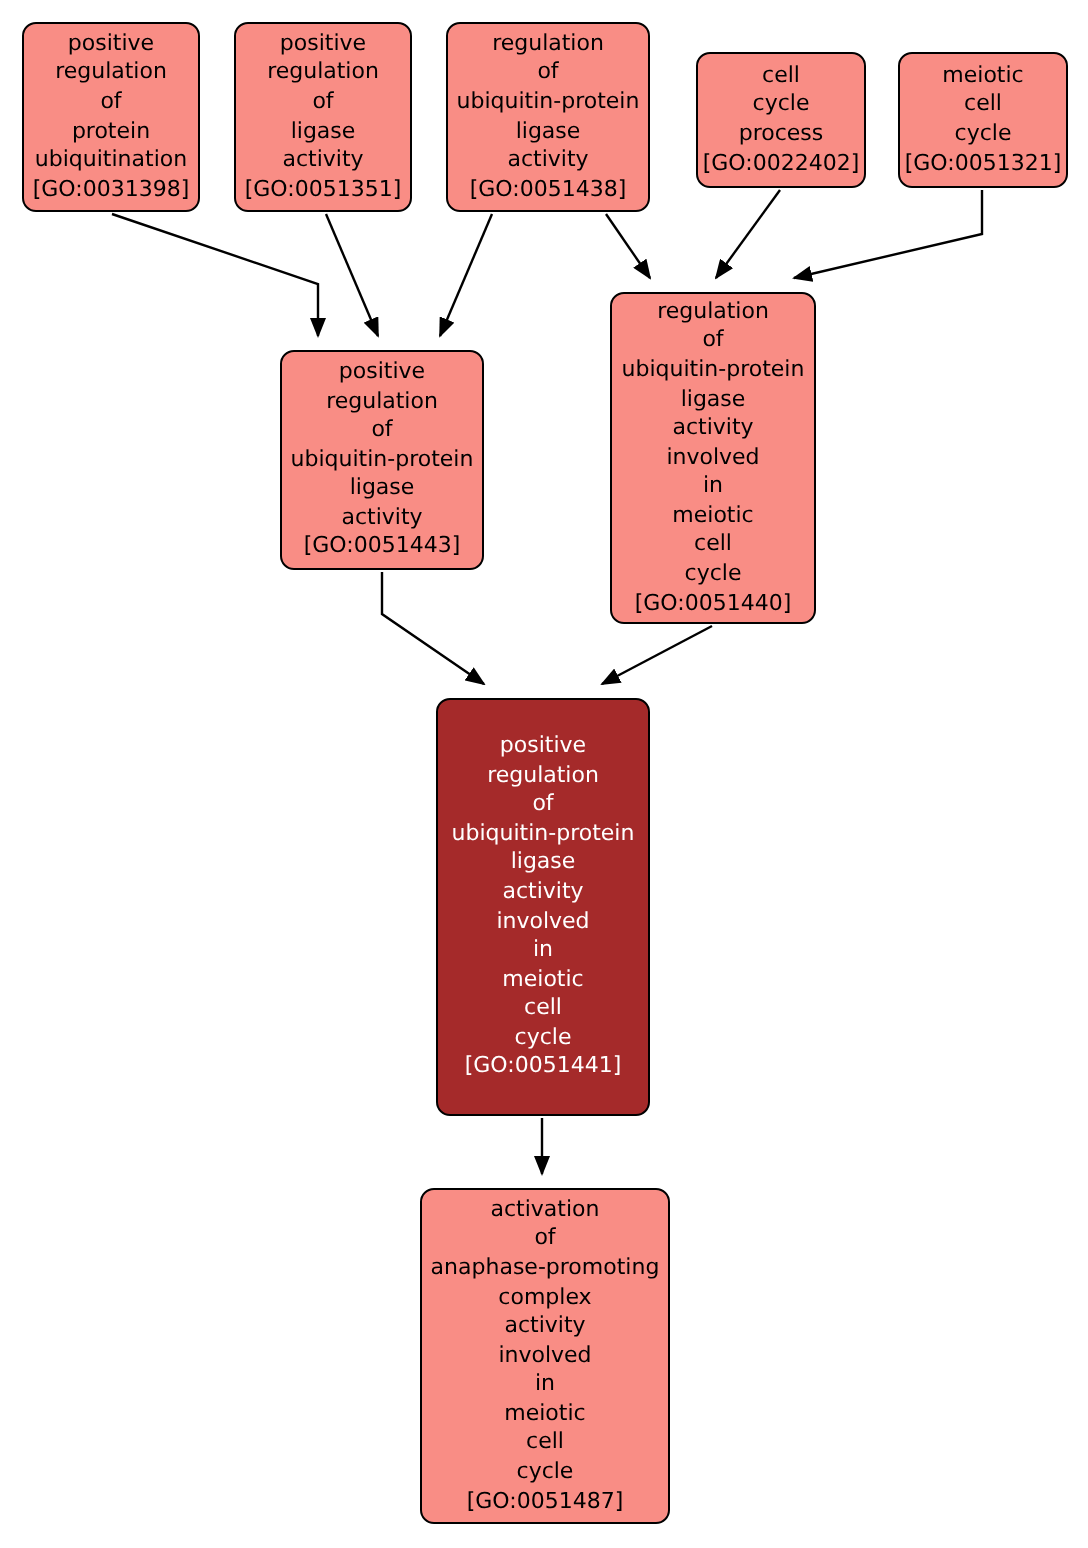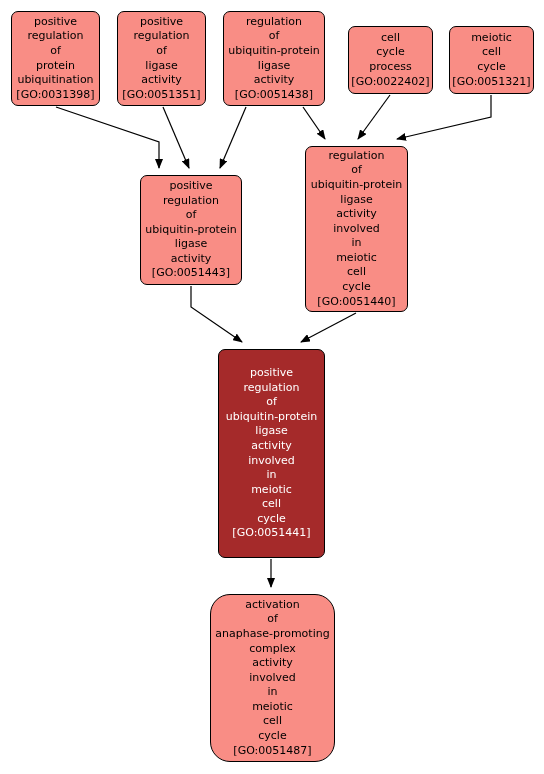--- a/index.html
+++ b/index.html
@@ -129,21 +129,21 @@
 of
 ubiquitin-protein
 ligase
 activity
 involved
 in
 meiotic
 cell
 cycle
 [GO:0051441]</span></div>
-      <div class="go-node pink" style="left: 210px; top: 594px; width: 125px; height: 168px; border-radius: 20px;"><span class="go-label">activation
+      <div class="go-node pink" style="left: 210px; top: 594px; width: 125px; height: 168px;"><span class="go-label">activation
 of
 anaphase-promoting
 complex
 activity
 involved
 in
 meiotic
 cell
 cycle
 [GO:0051487]</span></div>

